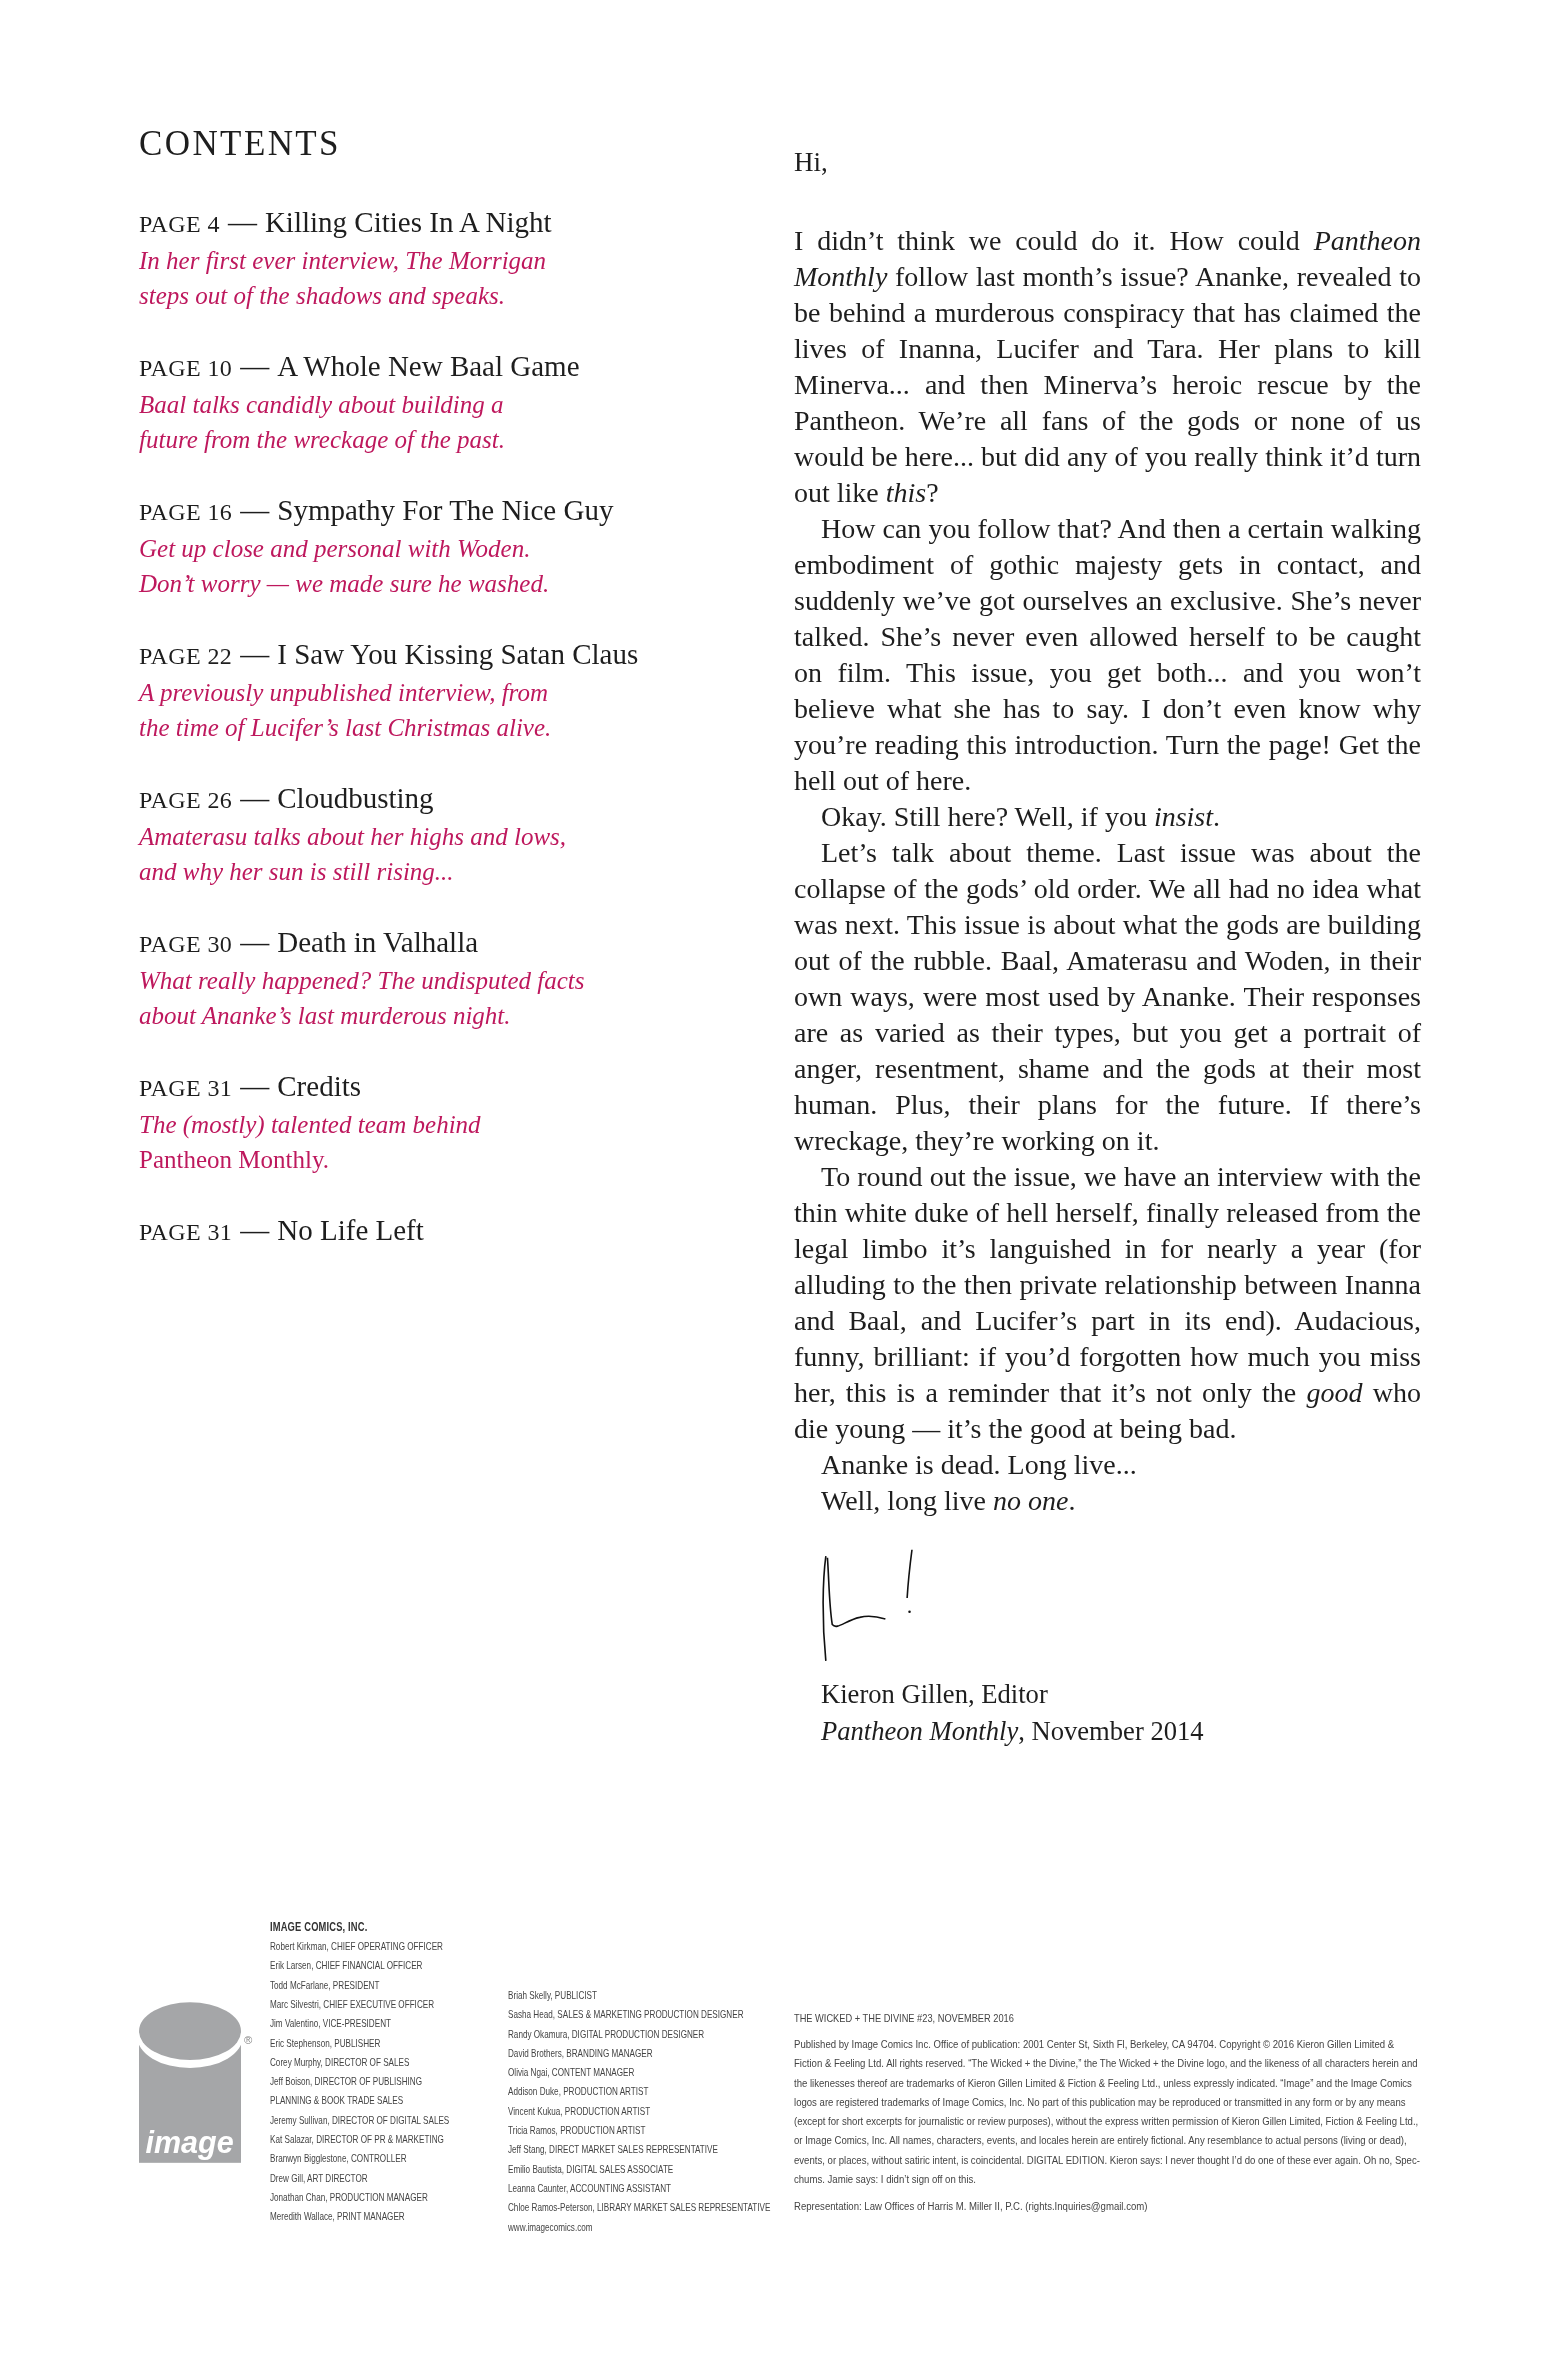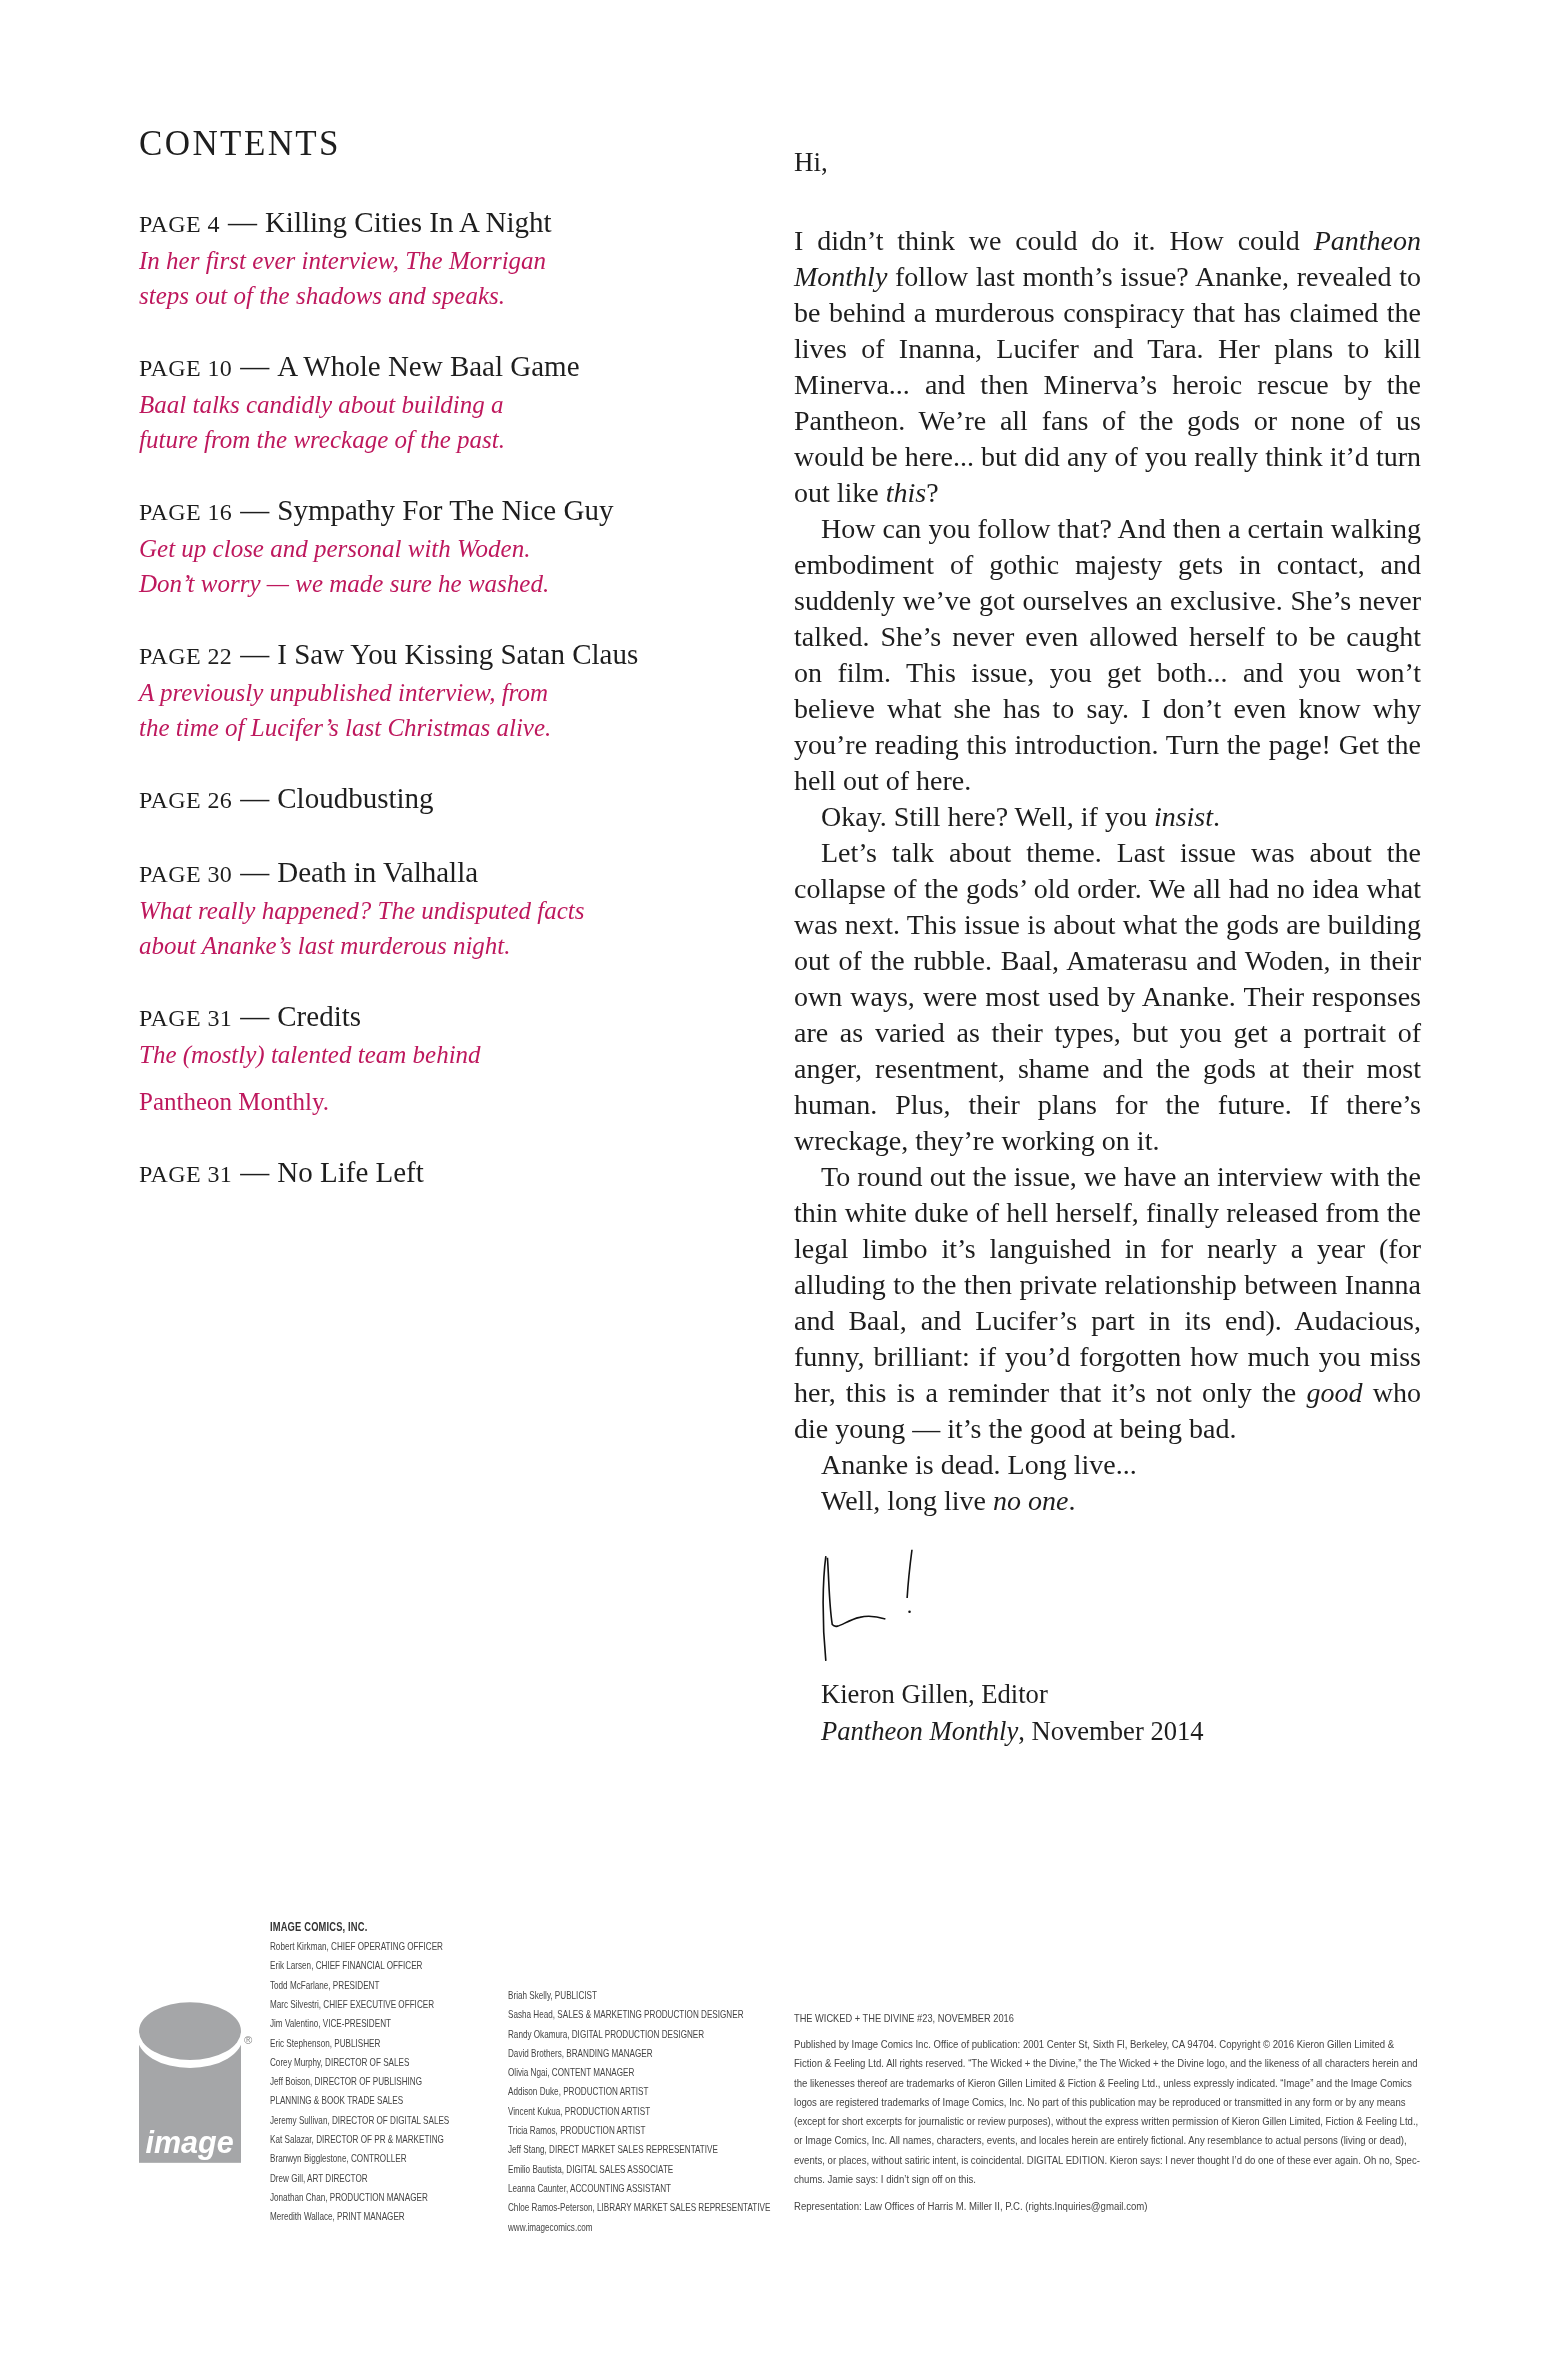--- a/index.html
+++ b/index.html
@@ -4,21 +4,21 @@
 <style>
   html, body { margin: 0; padding: 0; background: #ffffff; }
   body { width: 1547px; height: 2377px; position: relative; overflow: hidden; color: #1e1e1e; font-family: "Liberation Serif", "DejaVu Serif", serif; }
   .left { position: absolute; left: 139px; top: 125px; width: 612px; }
   .contents-title { font-size: 35px; letter-spacing: 2.4px; margin: 0 0 40px 0; font-weight: normal; line-height: 1.1; }
   .toc-item { margin-bottom: 35px; }
   .toc-head { font-size: 29px; line-height: 37px; white-space: nowrap; }
   .toc-page { font-size: 24px; letter-spacing: 0.4px; text-transform: uppercase; }
   .toc-dash { margin: 0 8px; }
   .toc-desc { font-size: 25px; line-height: 35px; font-style: italic; color: #be185d; }
-  .toc-desc .upright { font-style: normal; margin-top: 12px; }
+  .toc-desc .upright { font-style: normal; }
 
   .right { position: absolute; left: 794px; top: 133px; width: 627px; }
   .greet { font-size: 27px; line-height: 35px; margin-bottom: 43px; margin-top: 12px; }
   .letter p { font-size: 28px; line-height: 36px; margin: 0; text-align: justify; }
   .letter p.indent { text-indent: 27px; }
   .letter em { font-style: italic; }
   .signature { margin-top: 29px; margin-left: 27px; width: 161px; height: 121px; }
   .sig-name { font-size: 26.6px; line-height: 37px; margin-left: 27px; margin-top: 3.2px; }
   .sig-pub { font-size: 26.6px; line-height: 37px; margin-left: 27px; }
 
@@ -63,20 +63,24 @@
       </div>
       <div class="toc-item">
         <div class="toc-head"><span class="toc-page">PAGE 22</span><span class="toc-dash">—</span><span>I Saw You Kissing Satan Claus</span></div>
         <div class="toc-desc">
           <div>A previously unpublished interview, from</div>
           <div>the time of Lucifer’s last Christmas alive.</div>
         </div>
       </div>
       <div class="toc-item">
         <div class="toc-head"><span class="toc-page">PAGE 26</span><span class="toc-dash">—</span><span>Cloudbusting</span></div>
+        <div class="toc-desc">
+          <div>Amaterasu talks about her highs and lows,</div>
+          <div>and why her sun is still rising...</div>
+        </div>
       </div>
       <div class="toc-item">
         <div class="toc-head"><span class="toc-page">PAGE 30</span><span class="toc-dash">—</span><span>Death in Valhalla</span></div>
         <div class="toc-desc">
           <div>What really happened? The undisputed facts</div>
           <div>about Ananke’s last murderous night.</div>
         </div>
       </div>
       <div class="toc-item">
         <div class="toc-head"><span class="toc-page">PAGE 31</span><span class="toc-dash">—</span><span>Credits</span></div>

